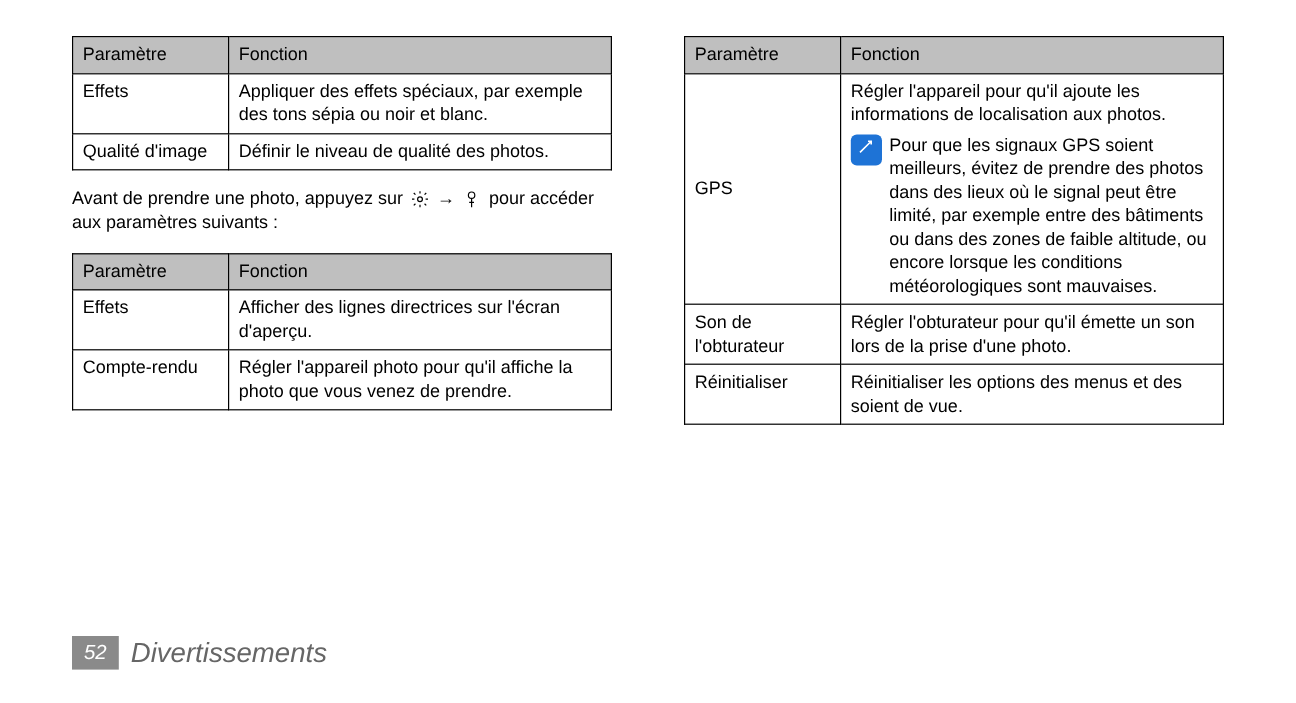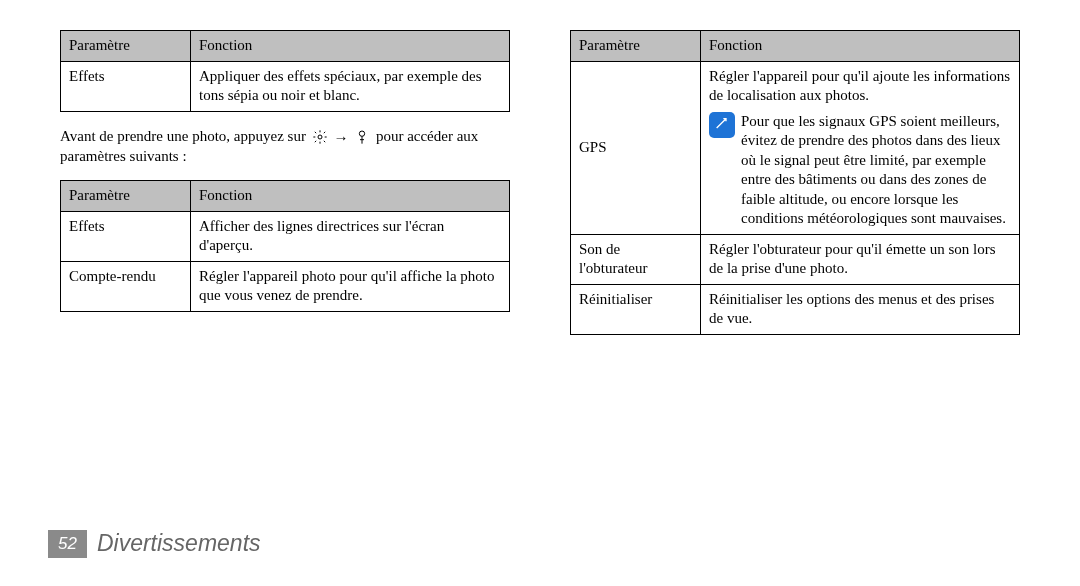--- a/index.html
+++ b/index.html
@@ -6,21 +6,20 @@
   html, body { width: 1080px; height: 586px; background: #fff; font-family: "Segoe UI", Arial, sans-serif; color: #000; }
   .page {
     position: relative;
     width: 1080px;
     height: 586px;
     padding: 30px 60px 30px 60px;
   }
   .columns {
     display: flex;
     gap: 60px;
-    font-family: Liberation Serif, serif;
   }
   .col {
     width: 460px;
   }
   table {
     width: 100%;
     border-collapse: collapse;
     font-size: 15px;
     line-height: 1.3;
   }
@@ -61,23 +60,23 @@
   }
   .note-row {
     display: flex;
     align-items: flex-start;
     margin-top: 6px;
   }
   .note-text { flex: 1; }
   .footer {
     position: absolute;
     bottom: 28px;
-    left: 48px;
+    left: 60px;
     display: flex;
-    align-items: flex-start;
+    align-items: center;
     gap: 10px;
   }
   .page-num {
     background: #8a8a8a;
     color: #fff;
     font-style: italic;
     font-size: 17px;
     padding: 4px 10px;
   }
   .section-name {
@@ -98,20 +97,24 @@
         <thead>
           <tr>
             <th class="col-param">Paramètre</th>
             <th>Fonction</th>
           </tr>
         </thead>
         <tbody>
           <tr>
             <td>Effets</td>
             <td>Appliquer des effets spéciaux, par exemple des tons sépia ou noir et blanc.</td>
+          </tr>
+          <tr>
+            <td>Qualité d'image</td>
+            <td>Définir le niveau de qualité des photos.</td>
           </tr>
         </tbody>
       </table>
 
       <p class="intertext">
         <span>Avant de prendre une photo, appuyez sur </span>
         <span class="icon-inline">
           <svg viewBox="0 0 24 24" width="16" height="16" fill="none" stroke="#000" stroke-width="1.5">
             <circle cx="12" cy="12" r="3"></circle>
             <path d="M12 2v3M12 19v3M4.2 4.2l2.1 2.1M17.7 17.7l2.1 2.1M2 12h3M19 12h3M4.2 19.8l2.1-2.1M17.7 6.3l2.1-2.1"></path>
@@ -170,21 +173,21 @@
                 <span class="note-text">Pour que les signaux GPS soient meilleurs, évitez de prendre des photos dans des lieux où le signal peut être limité, par exemple entre des bâtiments ou dans des zones de faible altitude, ou encore lorsque les conditions météorologiques sont mauvaises.</span>
               </div>
             </td>
           </tr>
           <tr>
             <td>Son de l'obturateur</td>
             <td>Régler l'obturateur pour qu'il émette un son lors de la prise d'une photo.</td>
           </tr>
           <tr>
             <td>Réinitialiser</td>
-            <td>Réinitialiser les options des menus et des prises de vue.</td>
+            <td>Réinitialiser les options des menus et des soient de vue.</td>
           </tr>
         </tbody>
       </table>
     </div>
 
   </div>
 
   <div class="footer">
     <span class="page-num">52</span>
     <span class="section-name">Divertissements</span>

